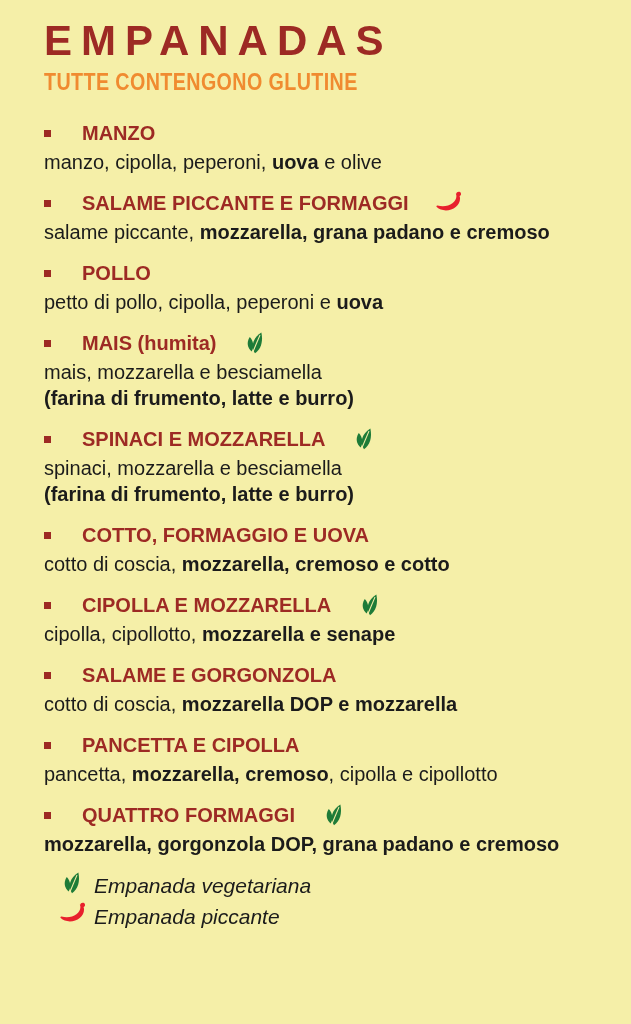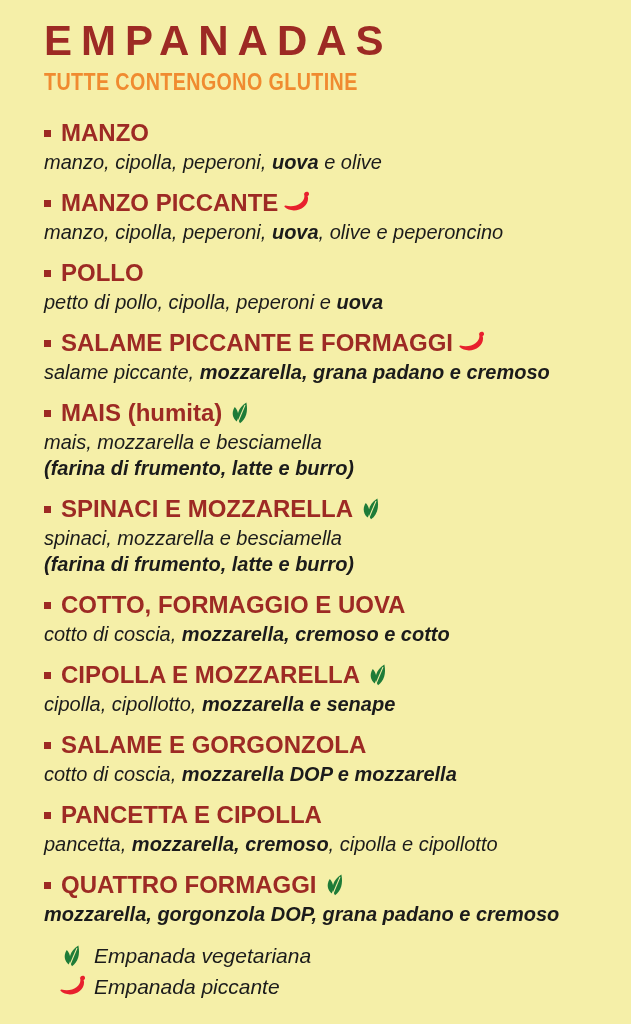--- a/index.html
+++ b/index.html
@@ -20,34 +20,34 @@
   }
   .subtitle{
     font-size:24px;font-weight:bold;color:var(--orange);
     letter-spacing:.5px;line-height:1.1;
     transform:scaleX(.82);transform-origin:left;
     white-space:nowrap;margin-bottom:23px;
   }
   .item{margin-bottom:13px;}
   .item-heading{
     display:flex;align-items:center;line-height:30px;
-    font-size:24px;font-weight:bold;color:var(--red);
-    letter-spacing:0;margin-bottom:1px;white-space:nowrap;
+    font-size:20px;font-weight:bold;color:var(--red);
+    letter-spacing:0;margin-bottom:1px;white-space:nowrap;gap:21px;
   }
   .bullet{
     width:7px;height:7px;background:var(--red);
     display:inline-block;margin-right:10px;flex:0 0 auto;
   }
   .head-icon{display:inline-flex;margin-left:6px;flex:0 0 auto;}
   .head-icon svg{width:26px;height:26px;display:block;}
-  .item-desc{font-size:20px;font-style:italic;color:var(--ink);}
+  .item-desc{font-size:20px;color:var(--ink);}
   .desc-line{line-height:26px;white-space:nowrap;}
   .desc-line b{font-weight:bold;}
   .legend{margin-top:9px;padding-left:10px;}
-  .legend-row{display:flex;align-items:center;line-height:31px;}
+  .legend-row{display:flex;line-height:31px;}
   .legend-icon-slot{display:inline-flex;margin-right:8px;flex:0 0 auto;}
   .legend-icon-slot svg{width:26px;height:26px;display:block;}
   .legend-label{font-size:21px;font-style:italic;color:var(--ink);}
 </style>
 </head>
 <body>
 
 <div class="menu">
   <h1 class="title">EMPANADAS</h1>
   <div class="subtitle">TUTTE CONTENGONO GLUTINE</div>
@@ -55,59 +55,44 @@
   <section class="item">
     <h2 class="item-heading">
       <span class="bullet"></span>
       <span class="item-name">MANZO</span>
     </h2>
     <div class="item-desc">
           <div class="desc-line"><span>manzo, cipolla, peperoni, </span><b>uova</b><span> e olive</span></div>
         </div>
   </section>
 
-  <section class="item">
-    <h2 class="item-heading">
-      <span class="bullet"></span>
-      <span class="item-name">MANZO PICCANTE</span>
+
+  <section class="item">
+    <h2 class="item-heading">
+      <span class="bullet"></span>
+      <span class="item-name">SALAME PICCANTE E FORMAGGI</span>
 
   <span class="head-icon">
             <svg viewBox="0 0 32 32" aria-hidden="true">
     <path fill="var(--chili)" d="M24.9 4.6c.2-1.5 1.5-2.6 3-2.6.3 0 .6 0 .9.1 1.2.4 2 1.5 2 2.7 0 1.2-.7 2.2-1.8 2.6.4 1 .6 2 .6 3.1 0 8.3-8.3 14.6-17.5 14.6-4.4 0-8.4-1.6-11.2-4.1-.8-.7-.1-2.1 1-1.8 2 .5 4.2.8 6.4.8 9.3 0 16.8-5.5 16.8-12.2 0-.9-.1-1.8-.4-2.6-.1-.2-.2-.4-.4-.6z"></path>
   </svg>
           </span>
 </h2>
     <div class="item-desc">
-          <div class="desc-line"><span>manzo, cipolla, peperoni, </span><b>uova</b><span>, olive e peperoncino</span></div>
+          <div class="desc-line"><span>salame piccante, </span><b>mozzarella, grana padano e cremoso</b></div>
         </div>
   </section>
 
   <section class="item">
     <h2 class="item-heading">
       <span class="bullet"></span>
       <span class="item-name">POLLO</span>
     </h2>
     <div class="item-desc">
           <div class="desc-line"><span>petto di pollo, cipolla, peperoni e </span><b>uova</b></div>
-        </div>
-  </section>
-
-  <section class="item">
-    <h2 class="item-heading">
-      <span class="bullet"></span>
-      <span class="item-name">SALAME PICCANTE E FORMAGGI</span>
-
-  <span class="head-icon">
-            <svg viewBox="0 0 32 32" aria-hidden="true">
-    <path fill="var(--chili)" d="M24.9 4.6c.2-1.5 1.5-2.6 3-2.6.3 0 .6 0 .9.1 1.2.4 2 1.5 2 2.7 0 1.2-.7 2.2-1.8 2.6.4 1 .6 2 .6 3.1 0 8.3-8.3 14.6-17.5 14.6-4.4 0-8.4-1.6-11.2-4.1-.8-.7-.1-2.1 1-1.8 2 .5 4.2.8 6.4.8 9.3 0 16.8-5.5 16.8-12.2 0-.9-.1-1.8-.4-2.6-.1-.2-.2-.4-.4-.6z"></path>
-  </svg>
-          </span>
-</h2>
-    <div class="item-desc">
-          <div class="desc-line"><span>salame piccante, </span><b>mozzarella, grana padano e cremoso</b></div>
         </div>
   </section>
 
   <section class="item">
     <h2 class="item-heading">
       <span class="bullet"></span>
       <span class="item-name">MAIS (humita)</span>
 
   <span class="head-icon">
             <svg viewBox="0 0 32 32" aria-hidden="true">

